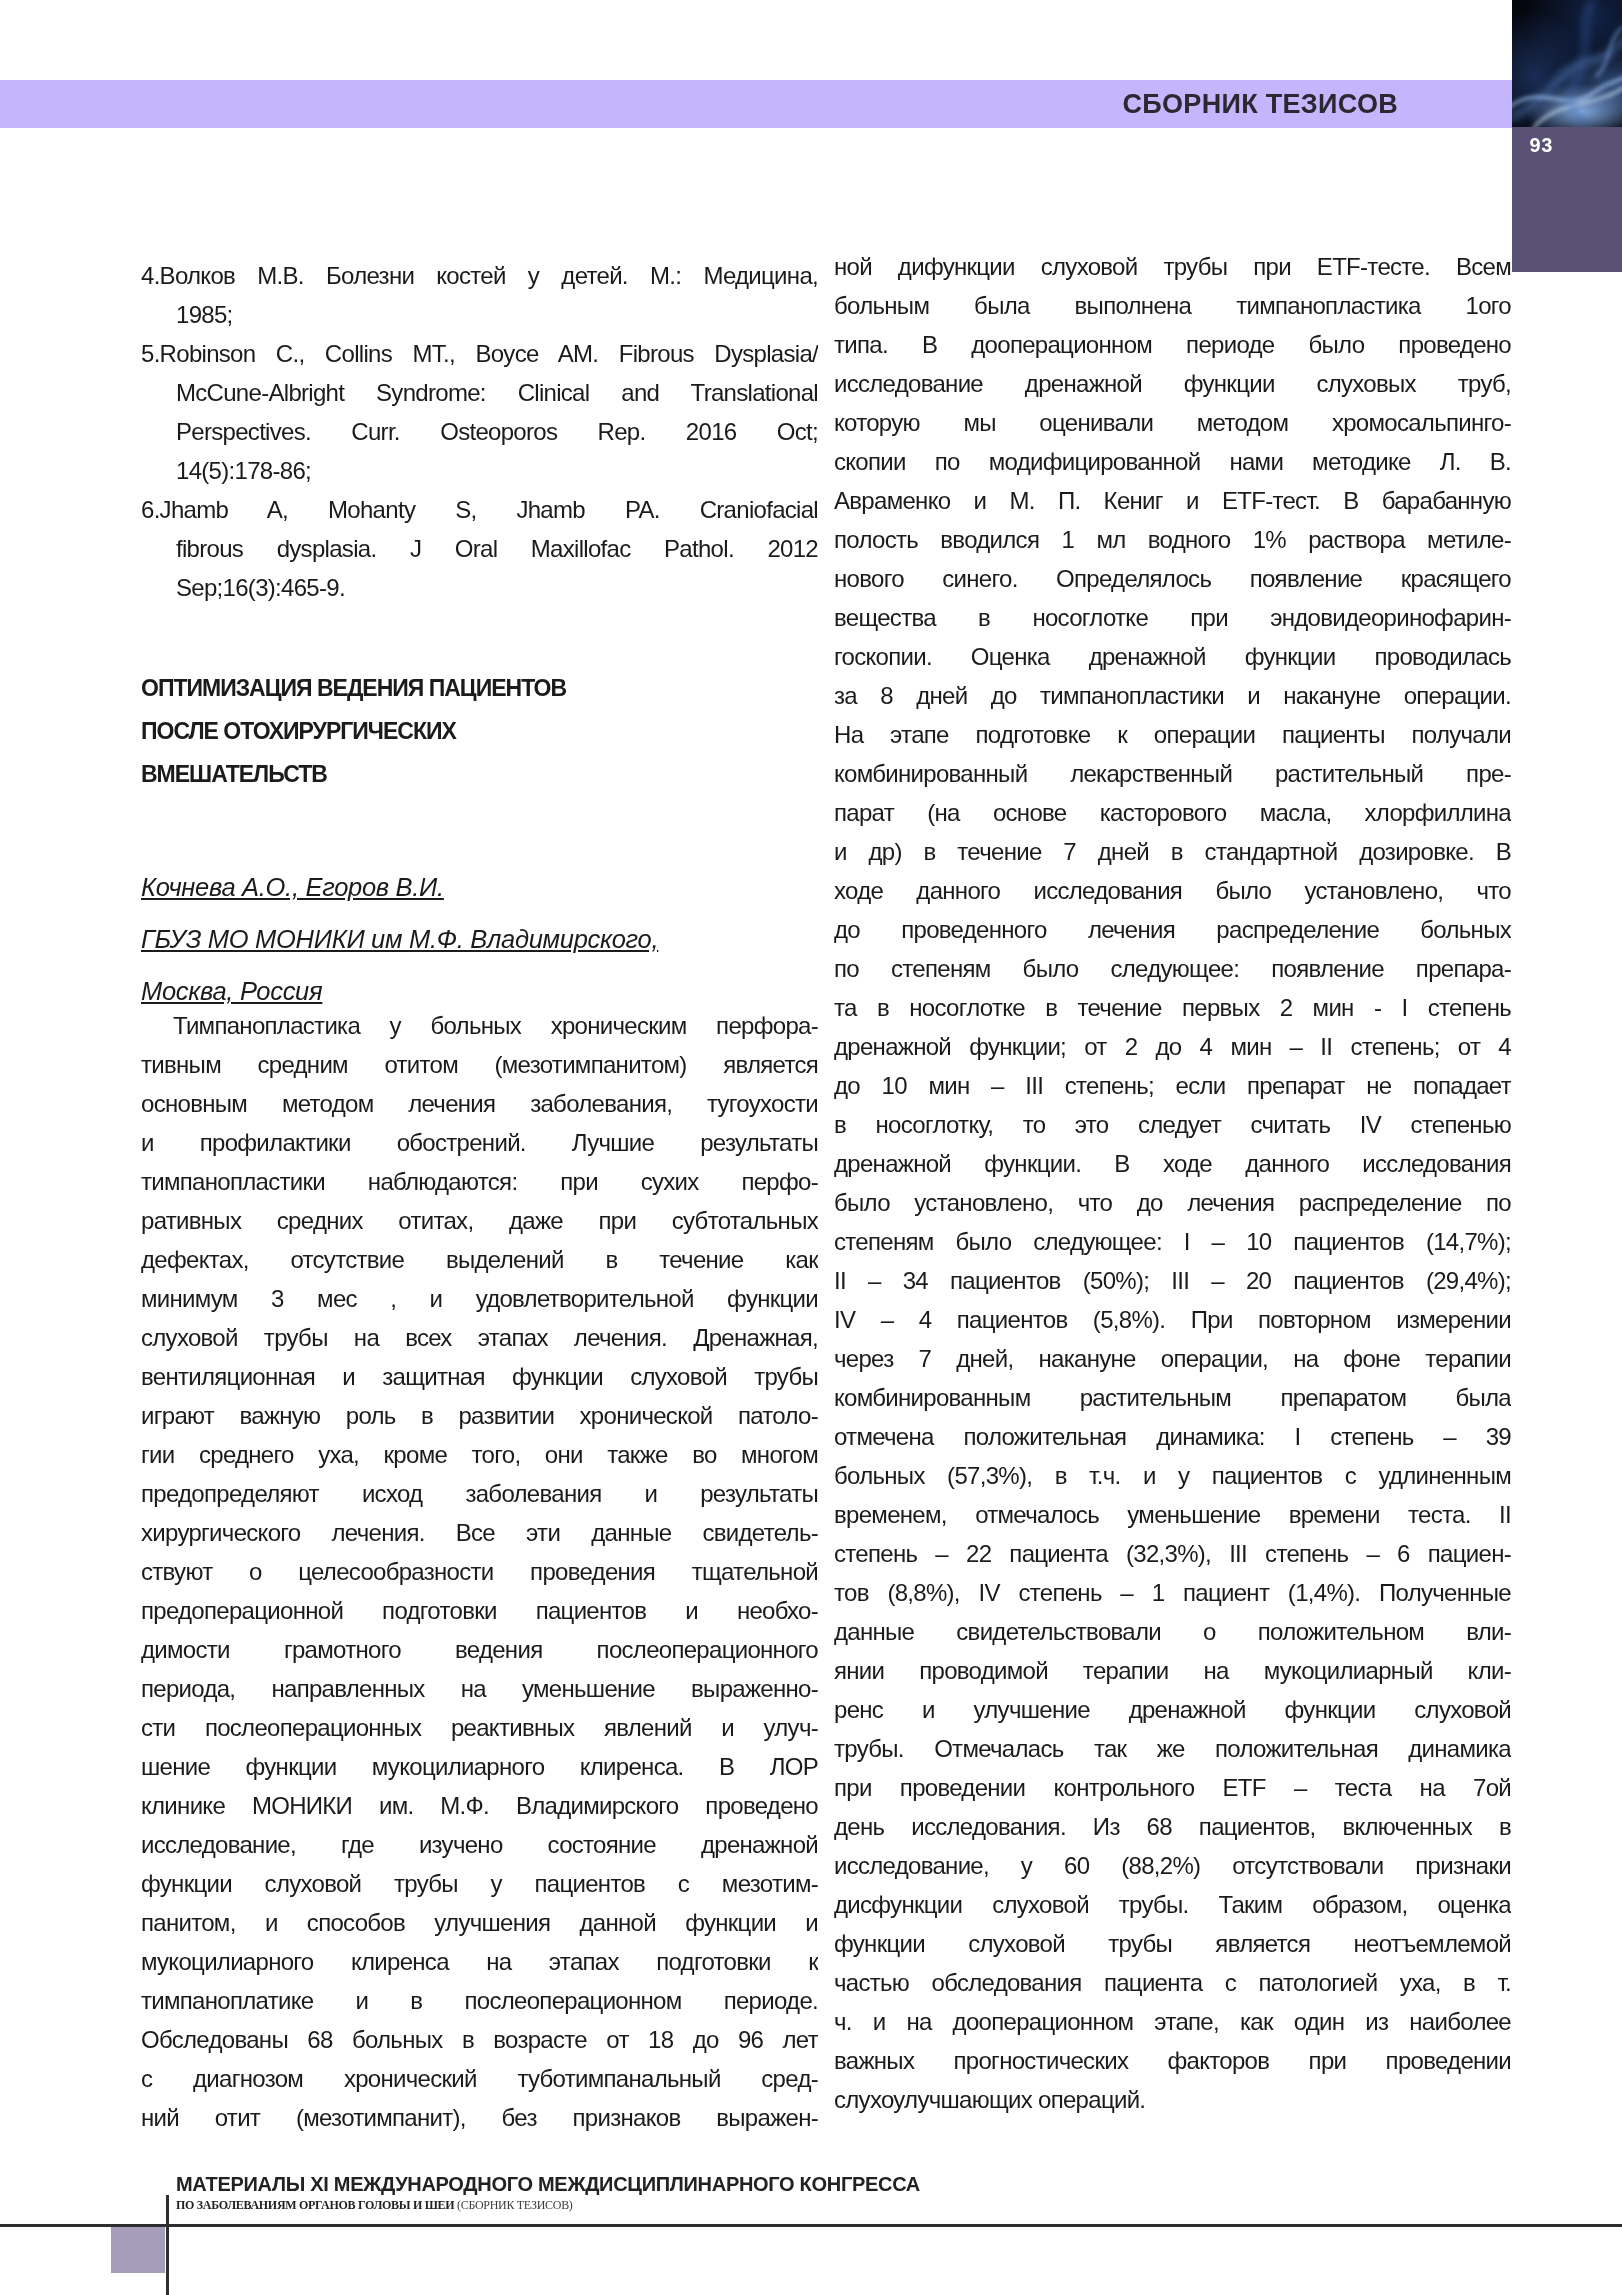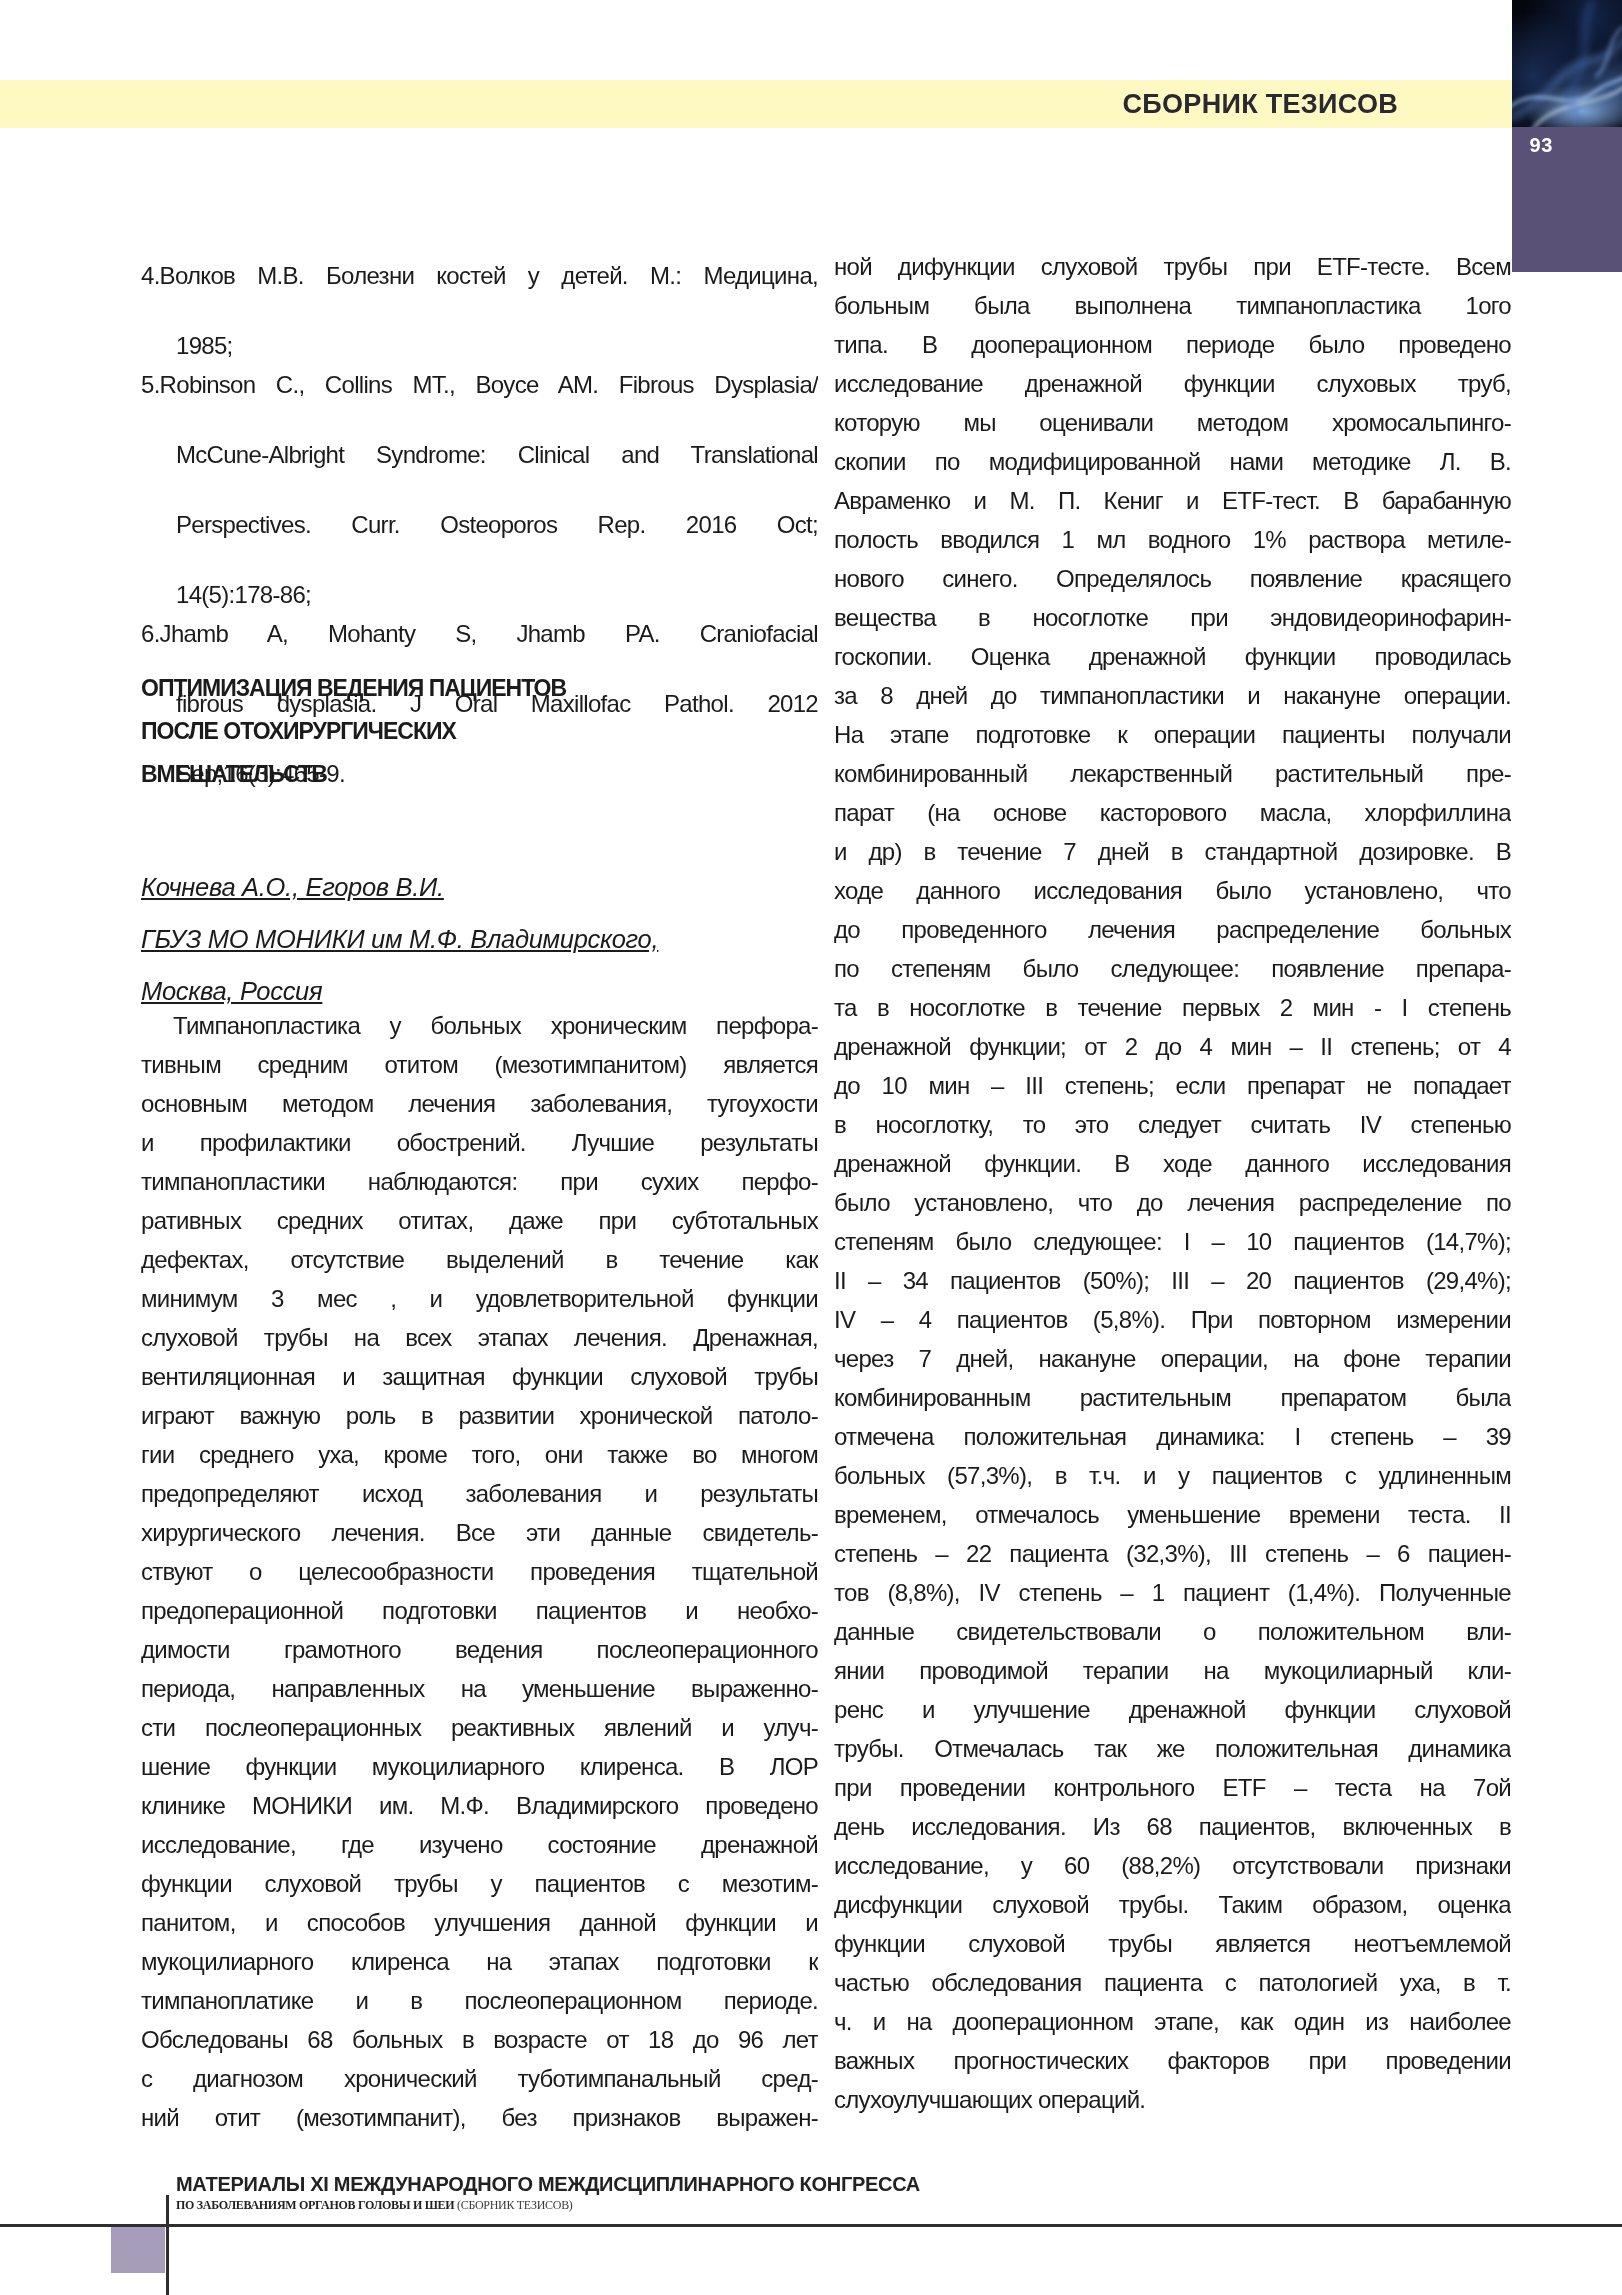--- a/index.html
+++ b/index.html
@@ -1,21 +1,21 @@
 <!DOCTYPE html>
 <html style="font-size:10.7px"><head>
 <meta charset="utf-8">
 <style>
   html,body{margin:0;padding:0;background:#e8e8e8;}
   .page{
     position:relative;width:1623px;height:2295px;background:#ffffff;
     font-family:"Liberation Sans",sans-serif;color:#1b1b1b;overflow:hidden;
   }
   
-  .band{position:absolute;left:0;top:80px;width:1512px;height:48px;background:#fef9c3;}
+  .band{position:absolute;left:0;top:80px;width:1512px;height:48px;background:#c4b5fd;}
   .band-title{
     position:absolute;right:114px;top:0;height:48px;line-height:48px;
     font-weight:bold;font-size:27px;letter-spacing:0.3px;color:#2a2830;white-space:nowrap;
   }
   
   .art{
     position:absolute;left:1512px;top:0;width:111px;height:127px;overflow:hidden;
     background:
       radial-gradient(80px 40px at 62% 88%, rgba(150,195,255,0.85), rgba(150,195,255,0) 70%),
       radial-gradient(101px 54px at 95% 70%, rgba(90,140,220,0.55), rgba(90,140,220,0) 72%),
@@ -32,21 +32,21 @@
   .refs{position:absolute;left:141px;top:256px;width:677px;}
   .heading{position:absolute;left:141px;top:667px;width:677px;font-size:23px;font-weight:bold;letter-spacing:-1px;}
   .heading .ln{height:43px;line-height:43px;}
   .authors{position:absolute;left:141px;top:861px;width:677px;font-size:25.5px;font-style:italic;letter-spacing:-0.3px;}
   .authors .ln{height:52px;line-height:52px;text-decoration:underline;}
   .colL{position:absolute;left:141px;top:1006px;width:677px;}
   .colR{position:absolute;left:834px;top:247px;width:677px;}
   .ln{height:39px;line-height:39px;overflow:hidden;}
   .j{text-align:justify;}
   .j::after{content:"";display:inline-block;width:100%;height:0;}
-  .hang{padding-left:35px;margin-top:31px;}
+  .hang{padding-left:35px;}
   .ind{text-indent:32px;}
   
   .f-line1{position:absolute;left:176px;top:2173px;font-size:20px;font-weight:bold;letter-spacing:-0.3px;white-space:nowrap;color:#222;}
   .f-line2{position:absolute;left:176px;top:2198px;font-size:12px;letter-spacing:-0.3px;white-space:nowrap;color:#222;font-family:Liberation Serif, serif;}
   .f-line2 .b{font-weight:bold;}
   .f-line2 .r{font-weight:normal;color:#3c3c3c;}
   .hrule{position:absolute;left:0;top:2224px;width:1623px;height:2.7px;background:#2e2e2e;}
   .vrule{position:absolute;left:166px;top:2195px;width:2.7px;height:101px;background:#2e2e2e;}
   .sq{position:absolute;left:111px;top:2227px;width:54px;height:46px;background:#a69dbb;}
 </style>

